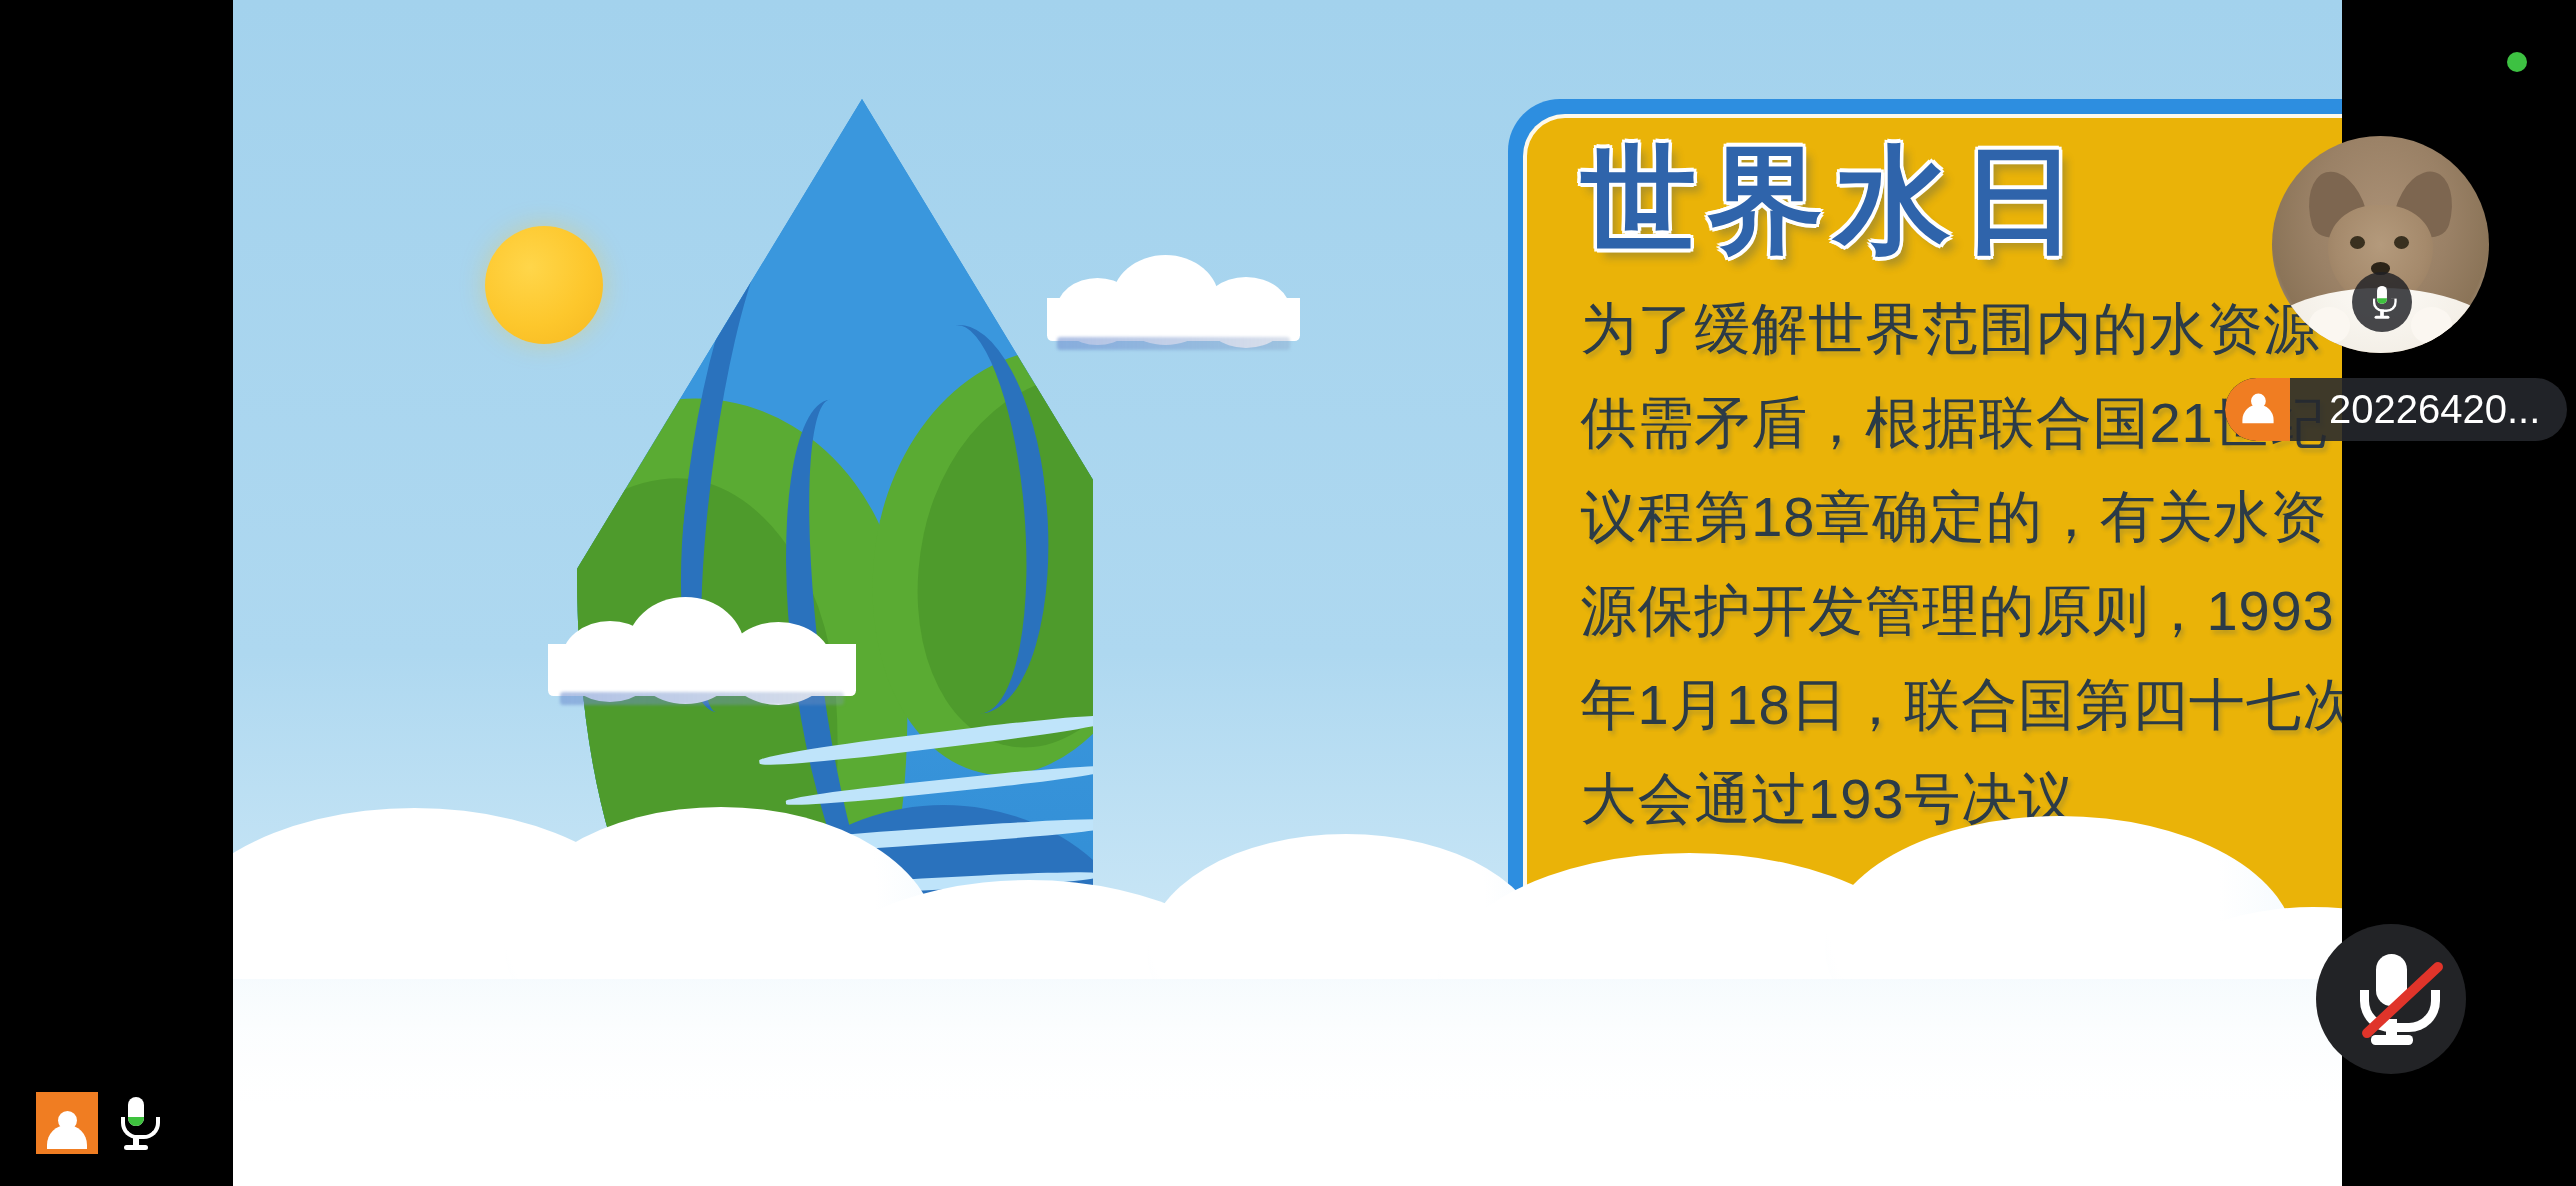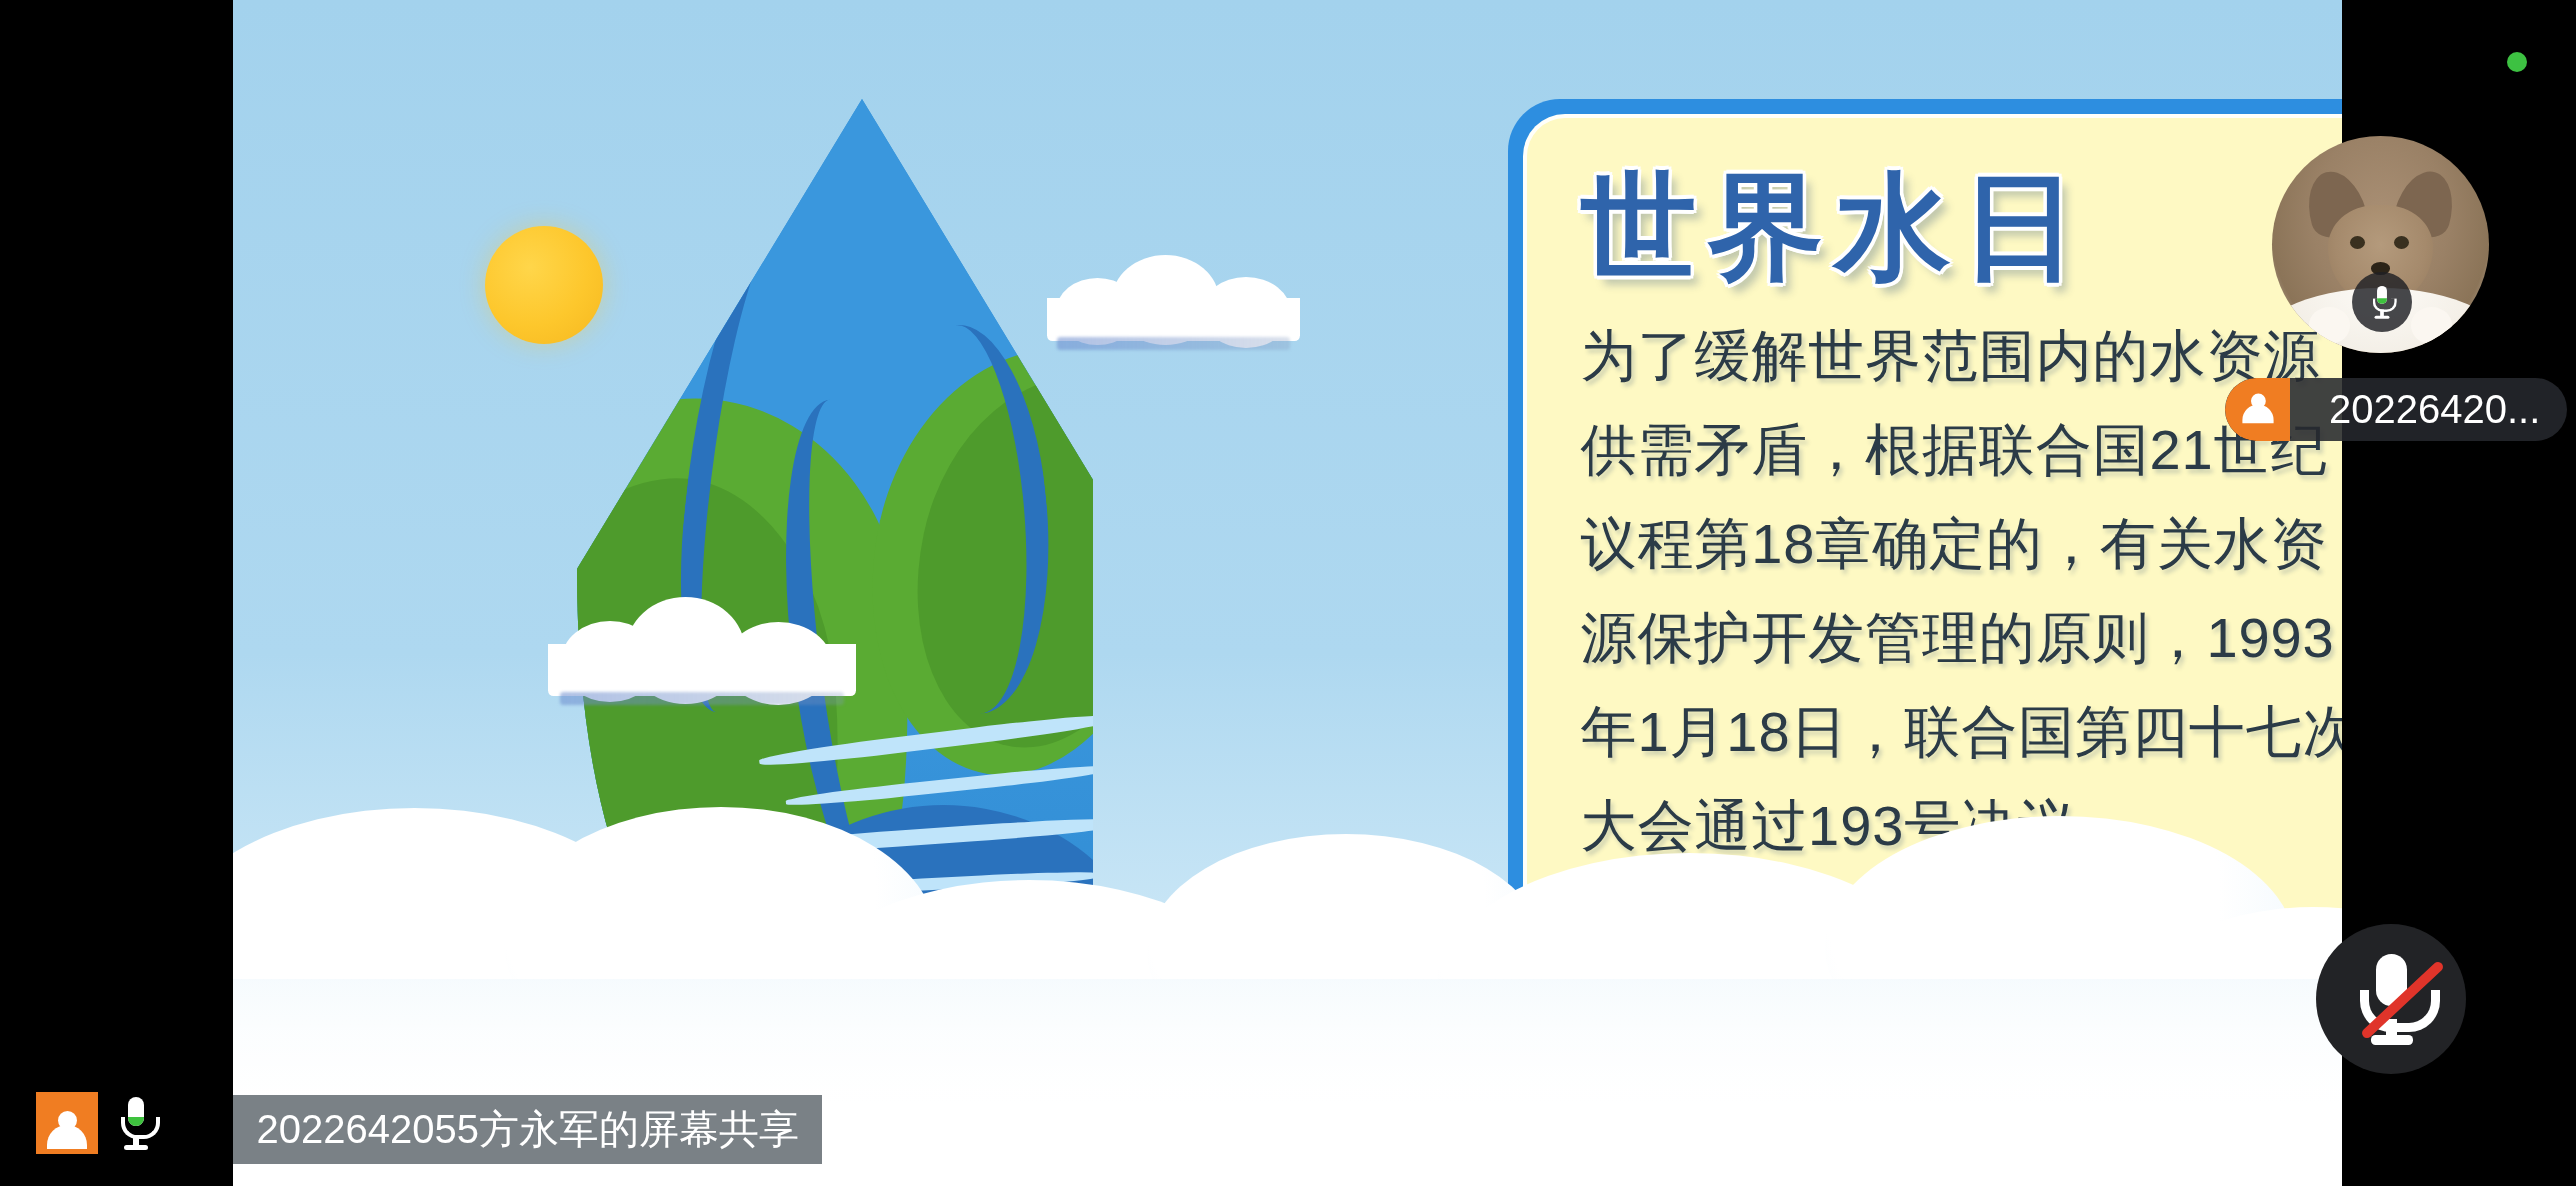--- a/index.html
+++ b/index.html
@@ -207,24 +207,24 @@
     border-radius: 52px;
     background: #2d8ee0;
     padding: 14.5px;
     box-sizing: border-box;
   }
   .info-card-inner {
     position: relative;
     width: 100%;
     height: 100%;
     border-radius: 42px;
-    background: #fef9c3;
+    background: #eab308;
     border: 4.5px solid rgba(255,255,255,0.92);
     box-sizing: border-box;
-    padding: 45px 54px 0 54px;
+    padding: 18px 54px 0 54px;
     overflow: hidden;
   }
   .card-title {
     font-size: 116px;
     line-height: 1.12;
     font-weight: bold;
     letter-spacing: 11px;
     color: #2f64ab;
     text-shadow:
        3.6px 0 0 #ffffff, -3.6px 0 0 #ffffff, 0 3.6px 0 #ffffff, 0 -3.6px 0 #ffffff,
@@ -586,21 +586,20 @@
       <div class="lump l3"></div>
       <div class="lump l4"></div>
       <div class="lump l5"></div>
       <div class="lump l6"></div>
       <div class="lump l7"></div>
       <div class="base"></div>
       <div class="soft"></div>
     </div>
 
 
-    <div class="share-label">2022642055方永军的屏幕共享</div>
   </div>
 
   <div class="rail-left"></div>
   <div class="rail-right"></div>
 
   <div class="rec-dot"></div>
 
   <div class="self-chip">
     <div class="avatar-sq">
       <div class="person">

